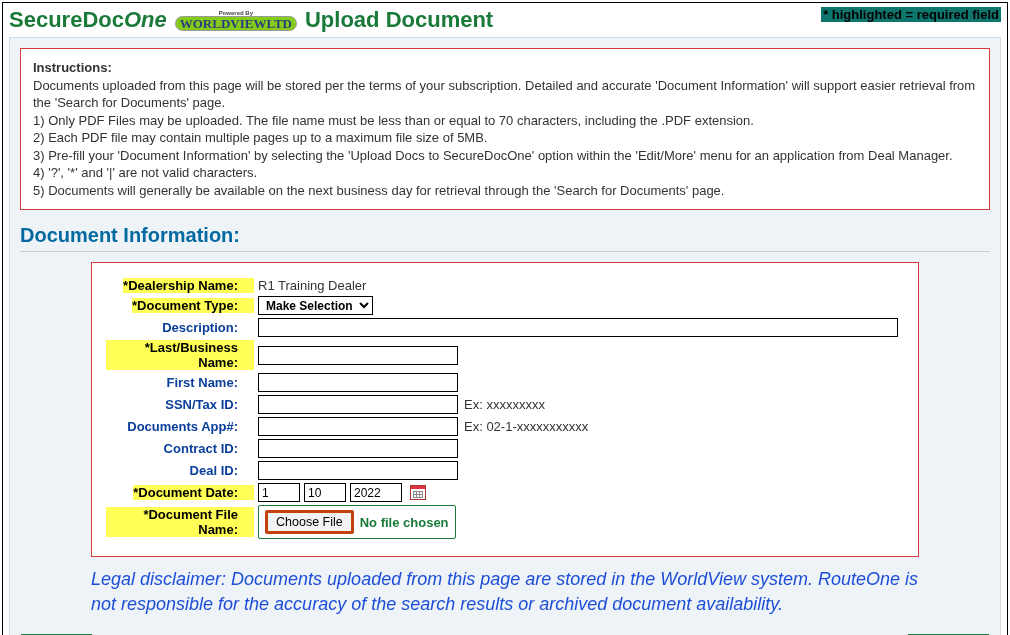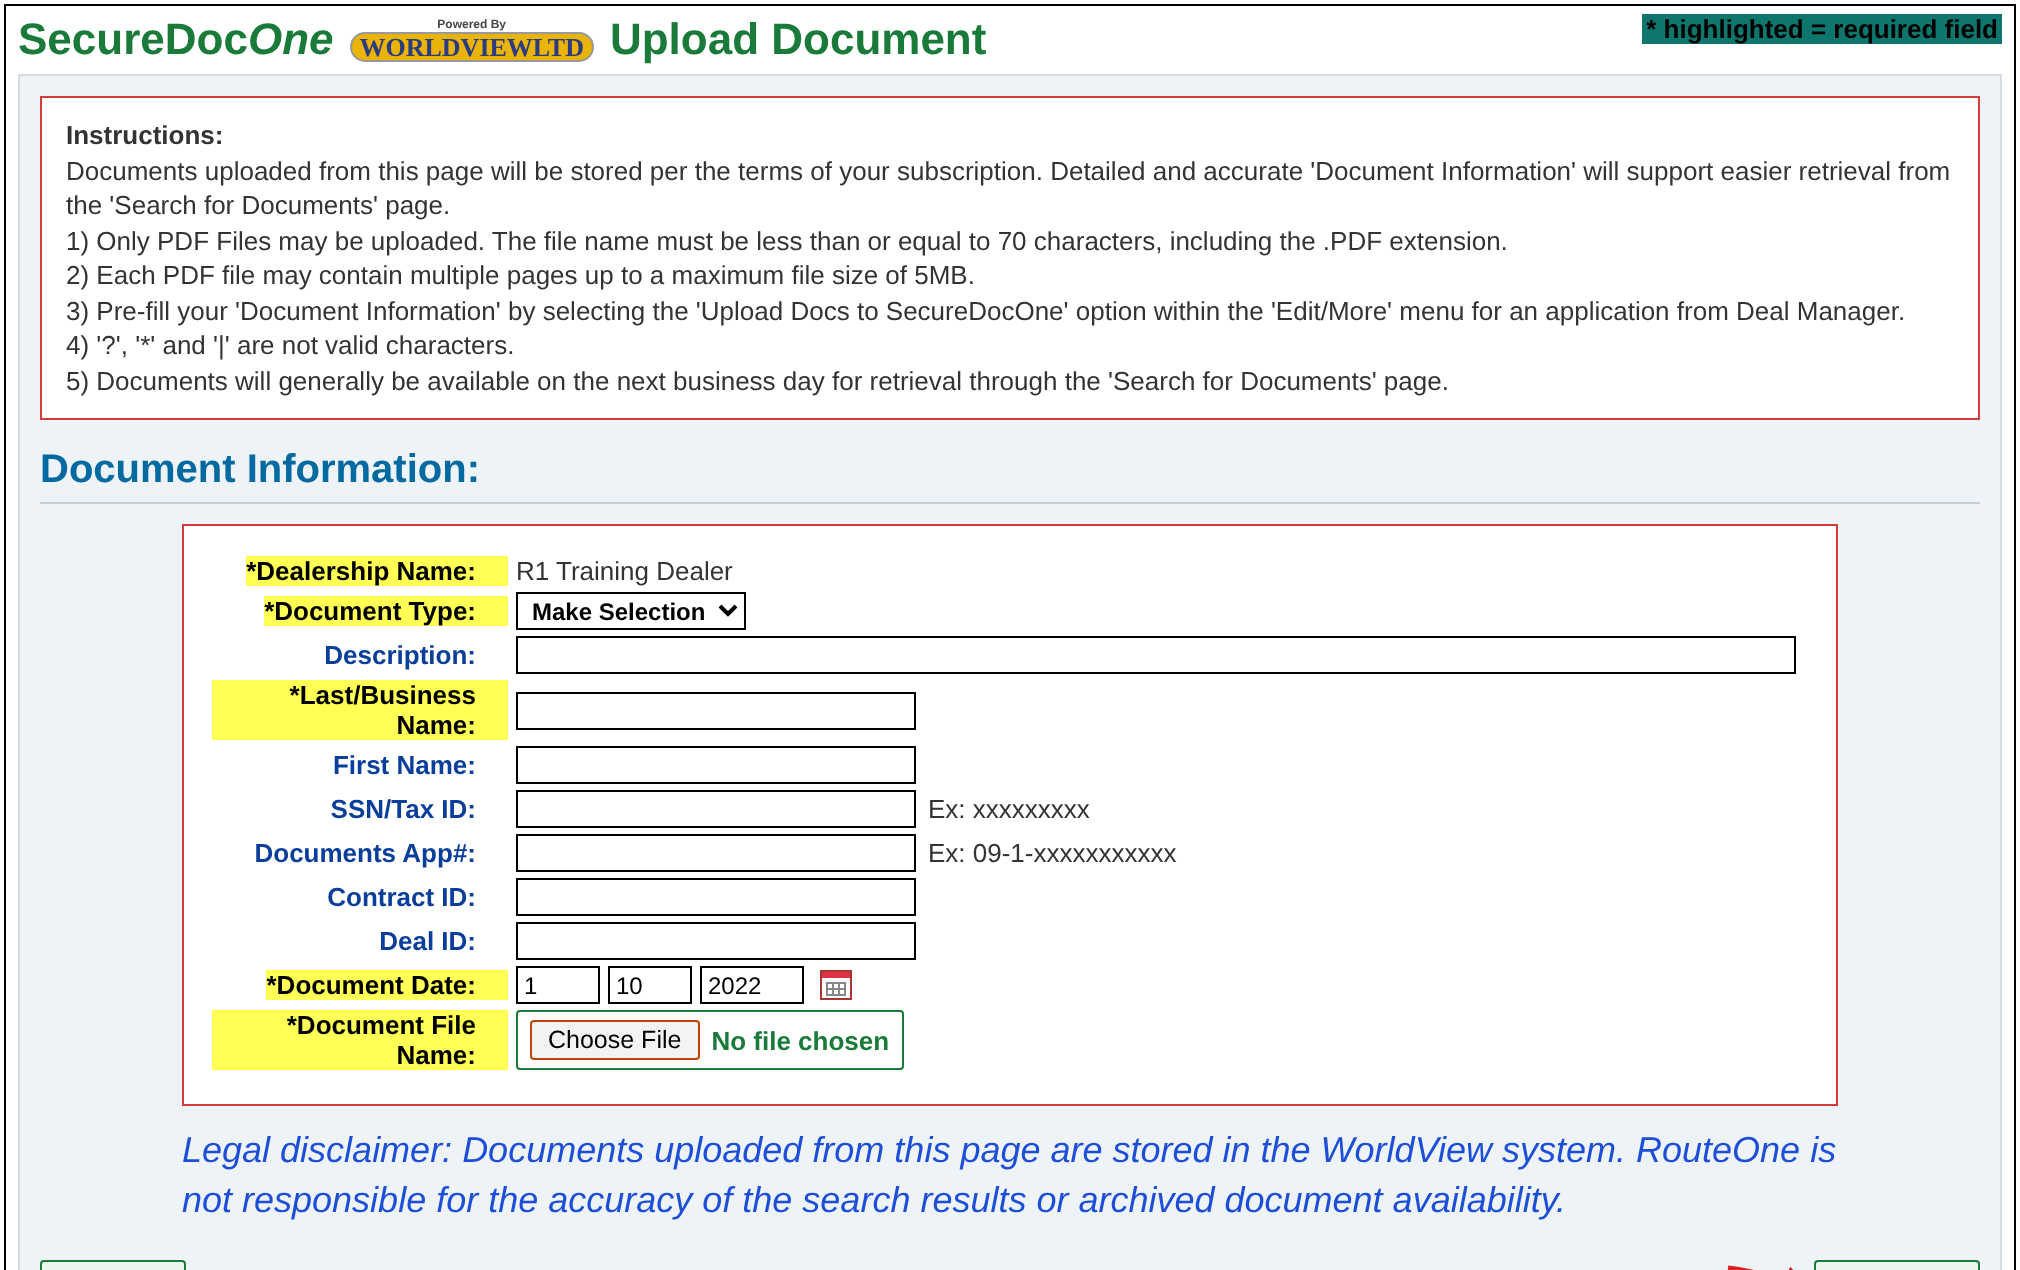--- a/index.html
+++ b/index.html
@@ -39,21 +39,21 @@
     padding: 0 4px;
   }
   .logo .pow { font-size: 6px; color: #444; }
   .logo .wv {
     font-family: "Times New Roman", serif;
     font-size: 13px;
     color: #2b3b80;
     border: 1px solid #999;
     border-radius: 10px;
     padding: 0 4px;
-    background: #eab308;
+    background: #84cc16;
   }
   .req-note {
     background: #0f766e;
     color: #000;
     font-weight: bold;
     font-size: 13px;
     padding: 0 2px;
   }
   .content-wrap {
     background: #eef3f7;
@@ -152,21 +152,21 @@
     border: 1px solid #1a7a3a;
     border-radius: 2px;
     padding: 4px 6px;
     display: inline-flex;
     align-items: center;
     gap: 6px;
     margin-left: 4px;
   }
   .choose-btn {
     background: #f3f3f3;
-    border: 1px solid #c2410c;
+    border: 3px solid #c2410c;
     border-radius: 2px;
     padding: 2px 8px;
     font-size: 12.5px;
     cursor: pointer;
   }
   .file-status { color: #1a7a3a; font-weight: bold; font-size: 13px; text-align: right; }
   .disclaimer {
     font-style: italic;
     color: #1d4ed8;
     width: 828px;
@@ -278,21 +278,21 @@
           </div>
         <input type="text" class="med" style="margin-left: 4px;" value="">
         <span class="hint">Ex: xxxxxxxxx</span>
       </div>
 
       <div class="frow">
         <div class="lbl-wrap">
             <span class="lbl">Documents App#:</span>
           </div>
         <input type="text" class="med" style="margin-left: 4px;" value="">
-        <span class="hint">Ex: 09-1-xxxxxxxxxxx</span>
+        <span class="hint">Ex: 02-1-xxxxxxxxxxx</span>
       </div>
 
       <div class="frow">
         <div class="lbl-wrap">
             <span class="lbl">Contract ID:</span>
           </div>
         <input type="text" class="med" style="margin-left: 4px;" value="">
       </div>
 
       <div class="frow">

